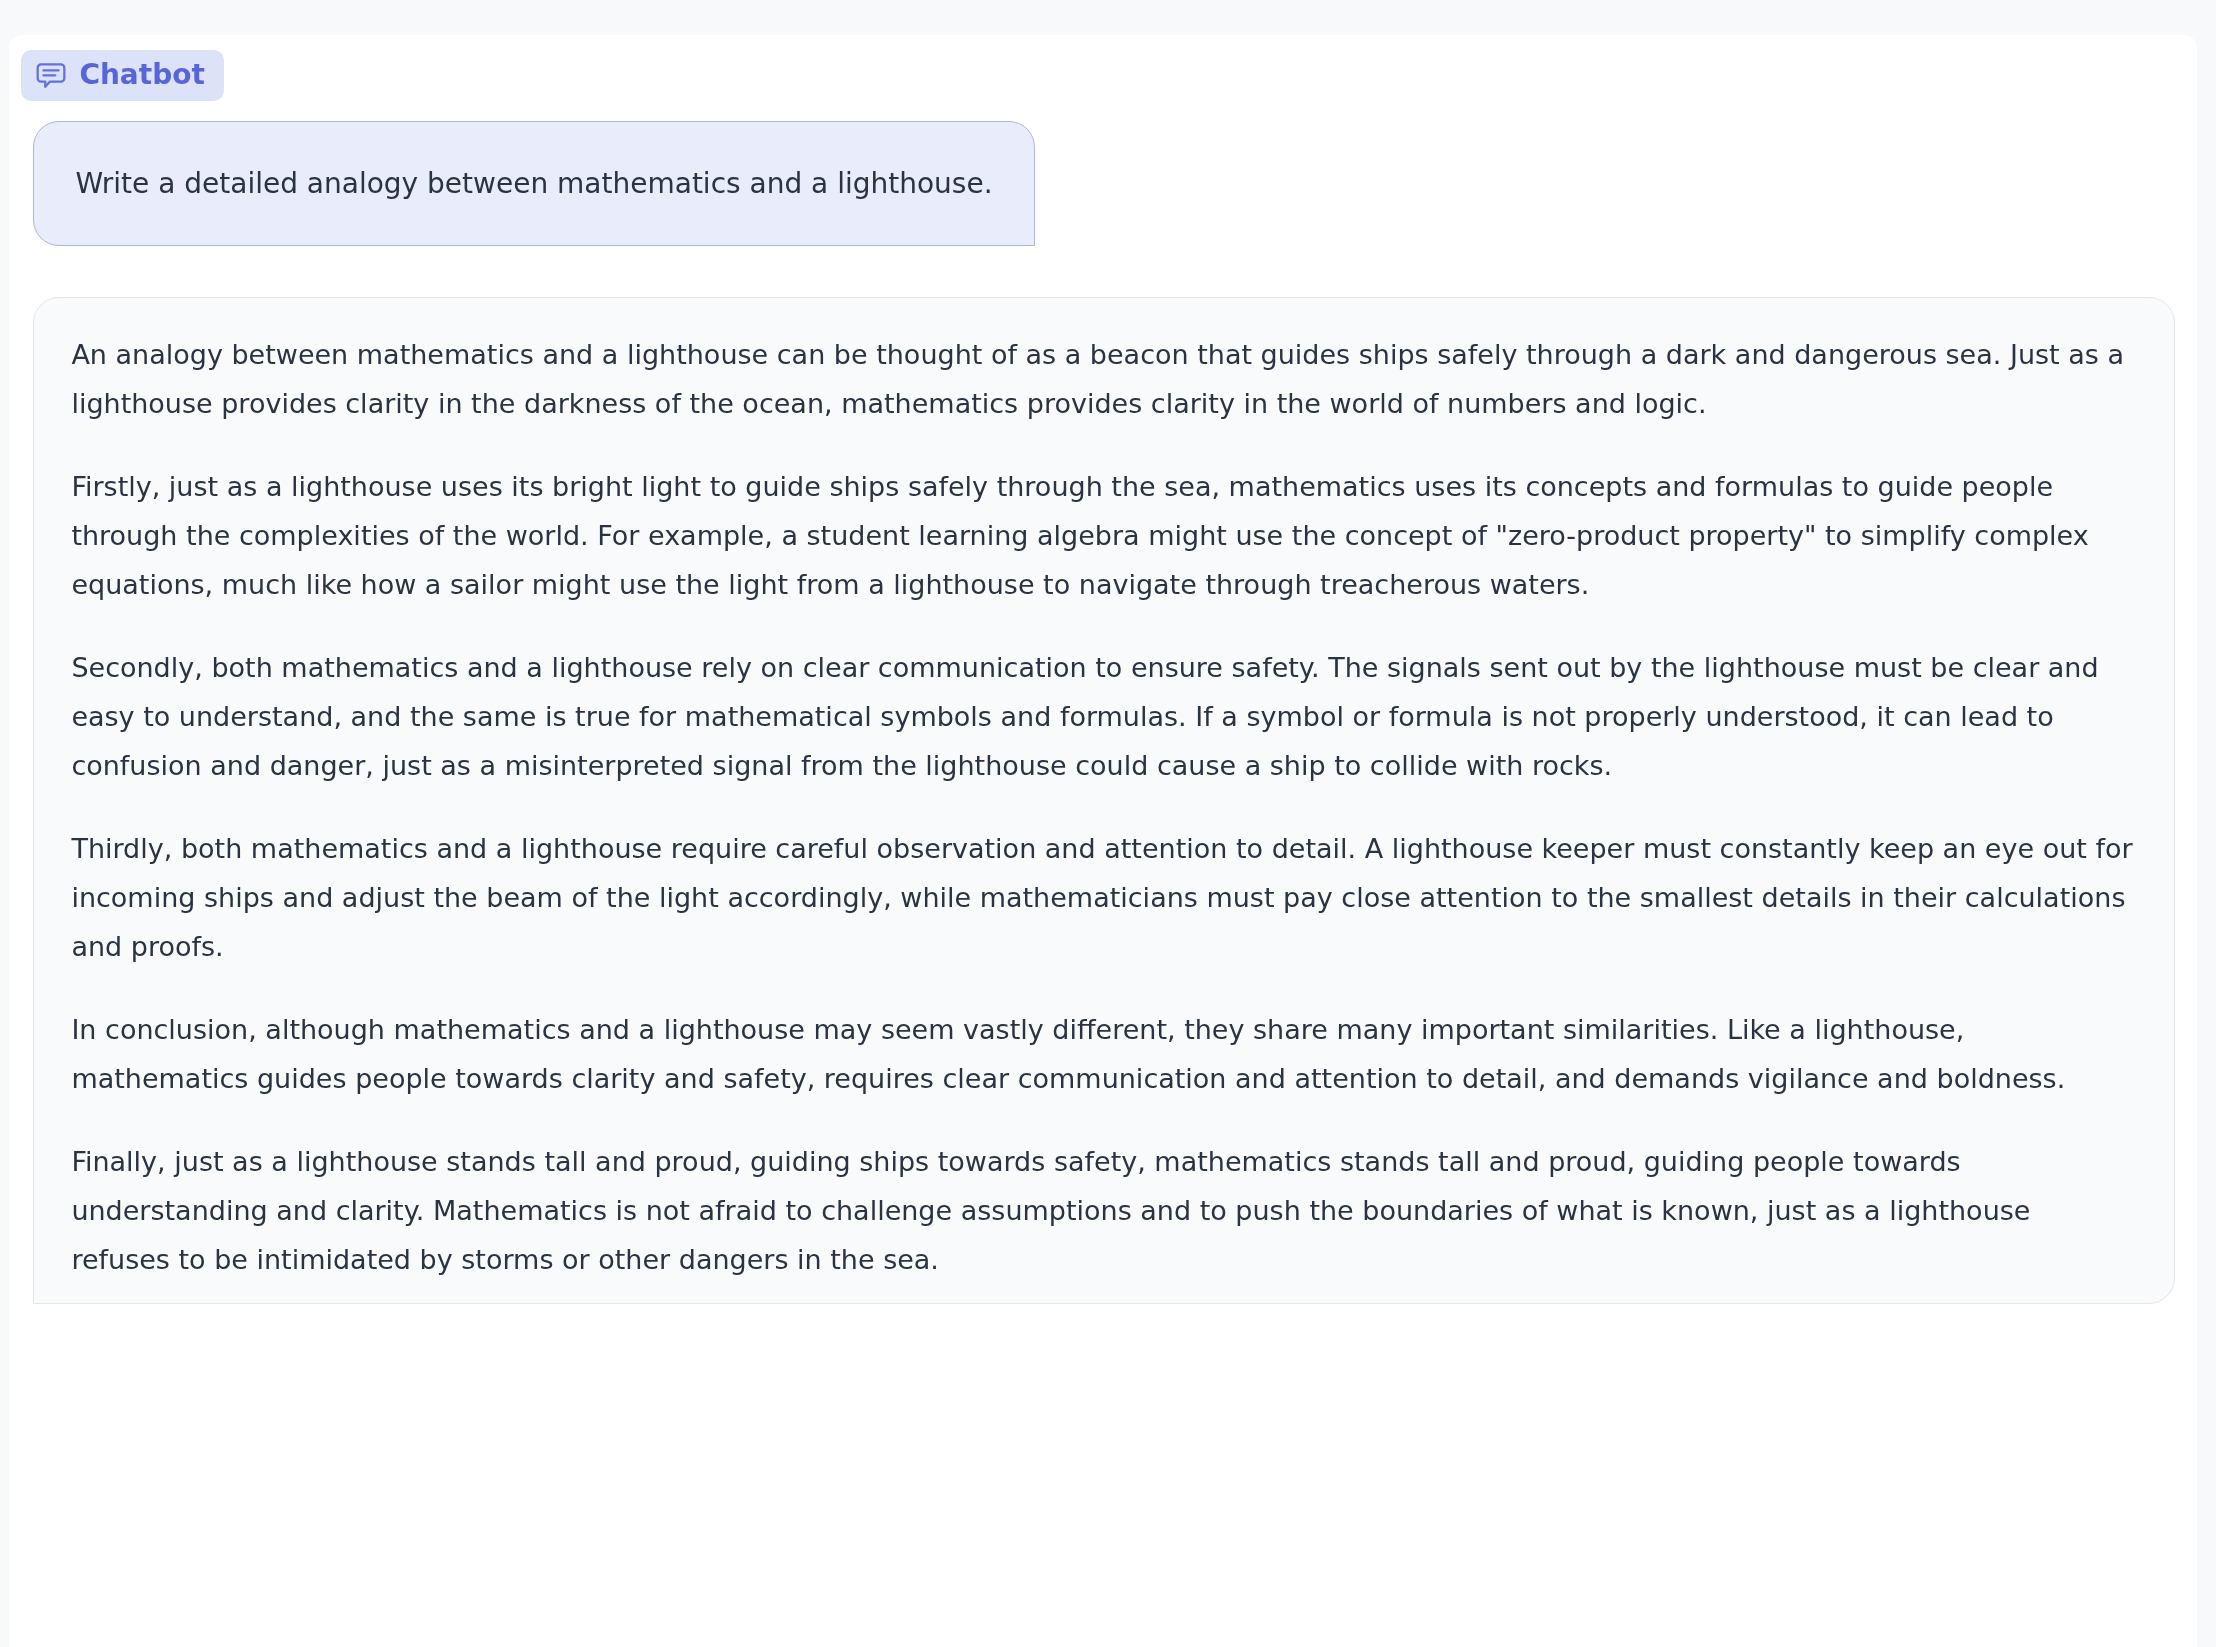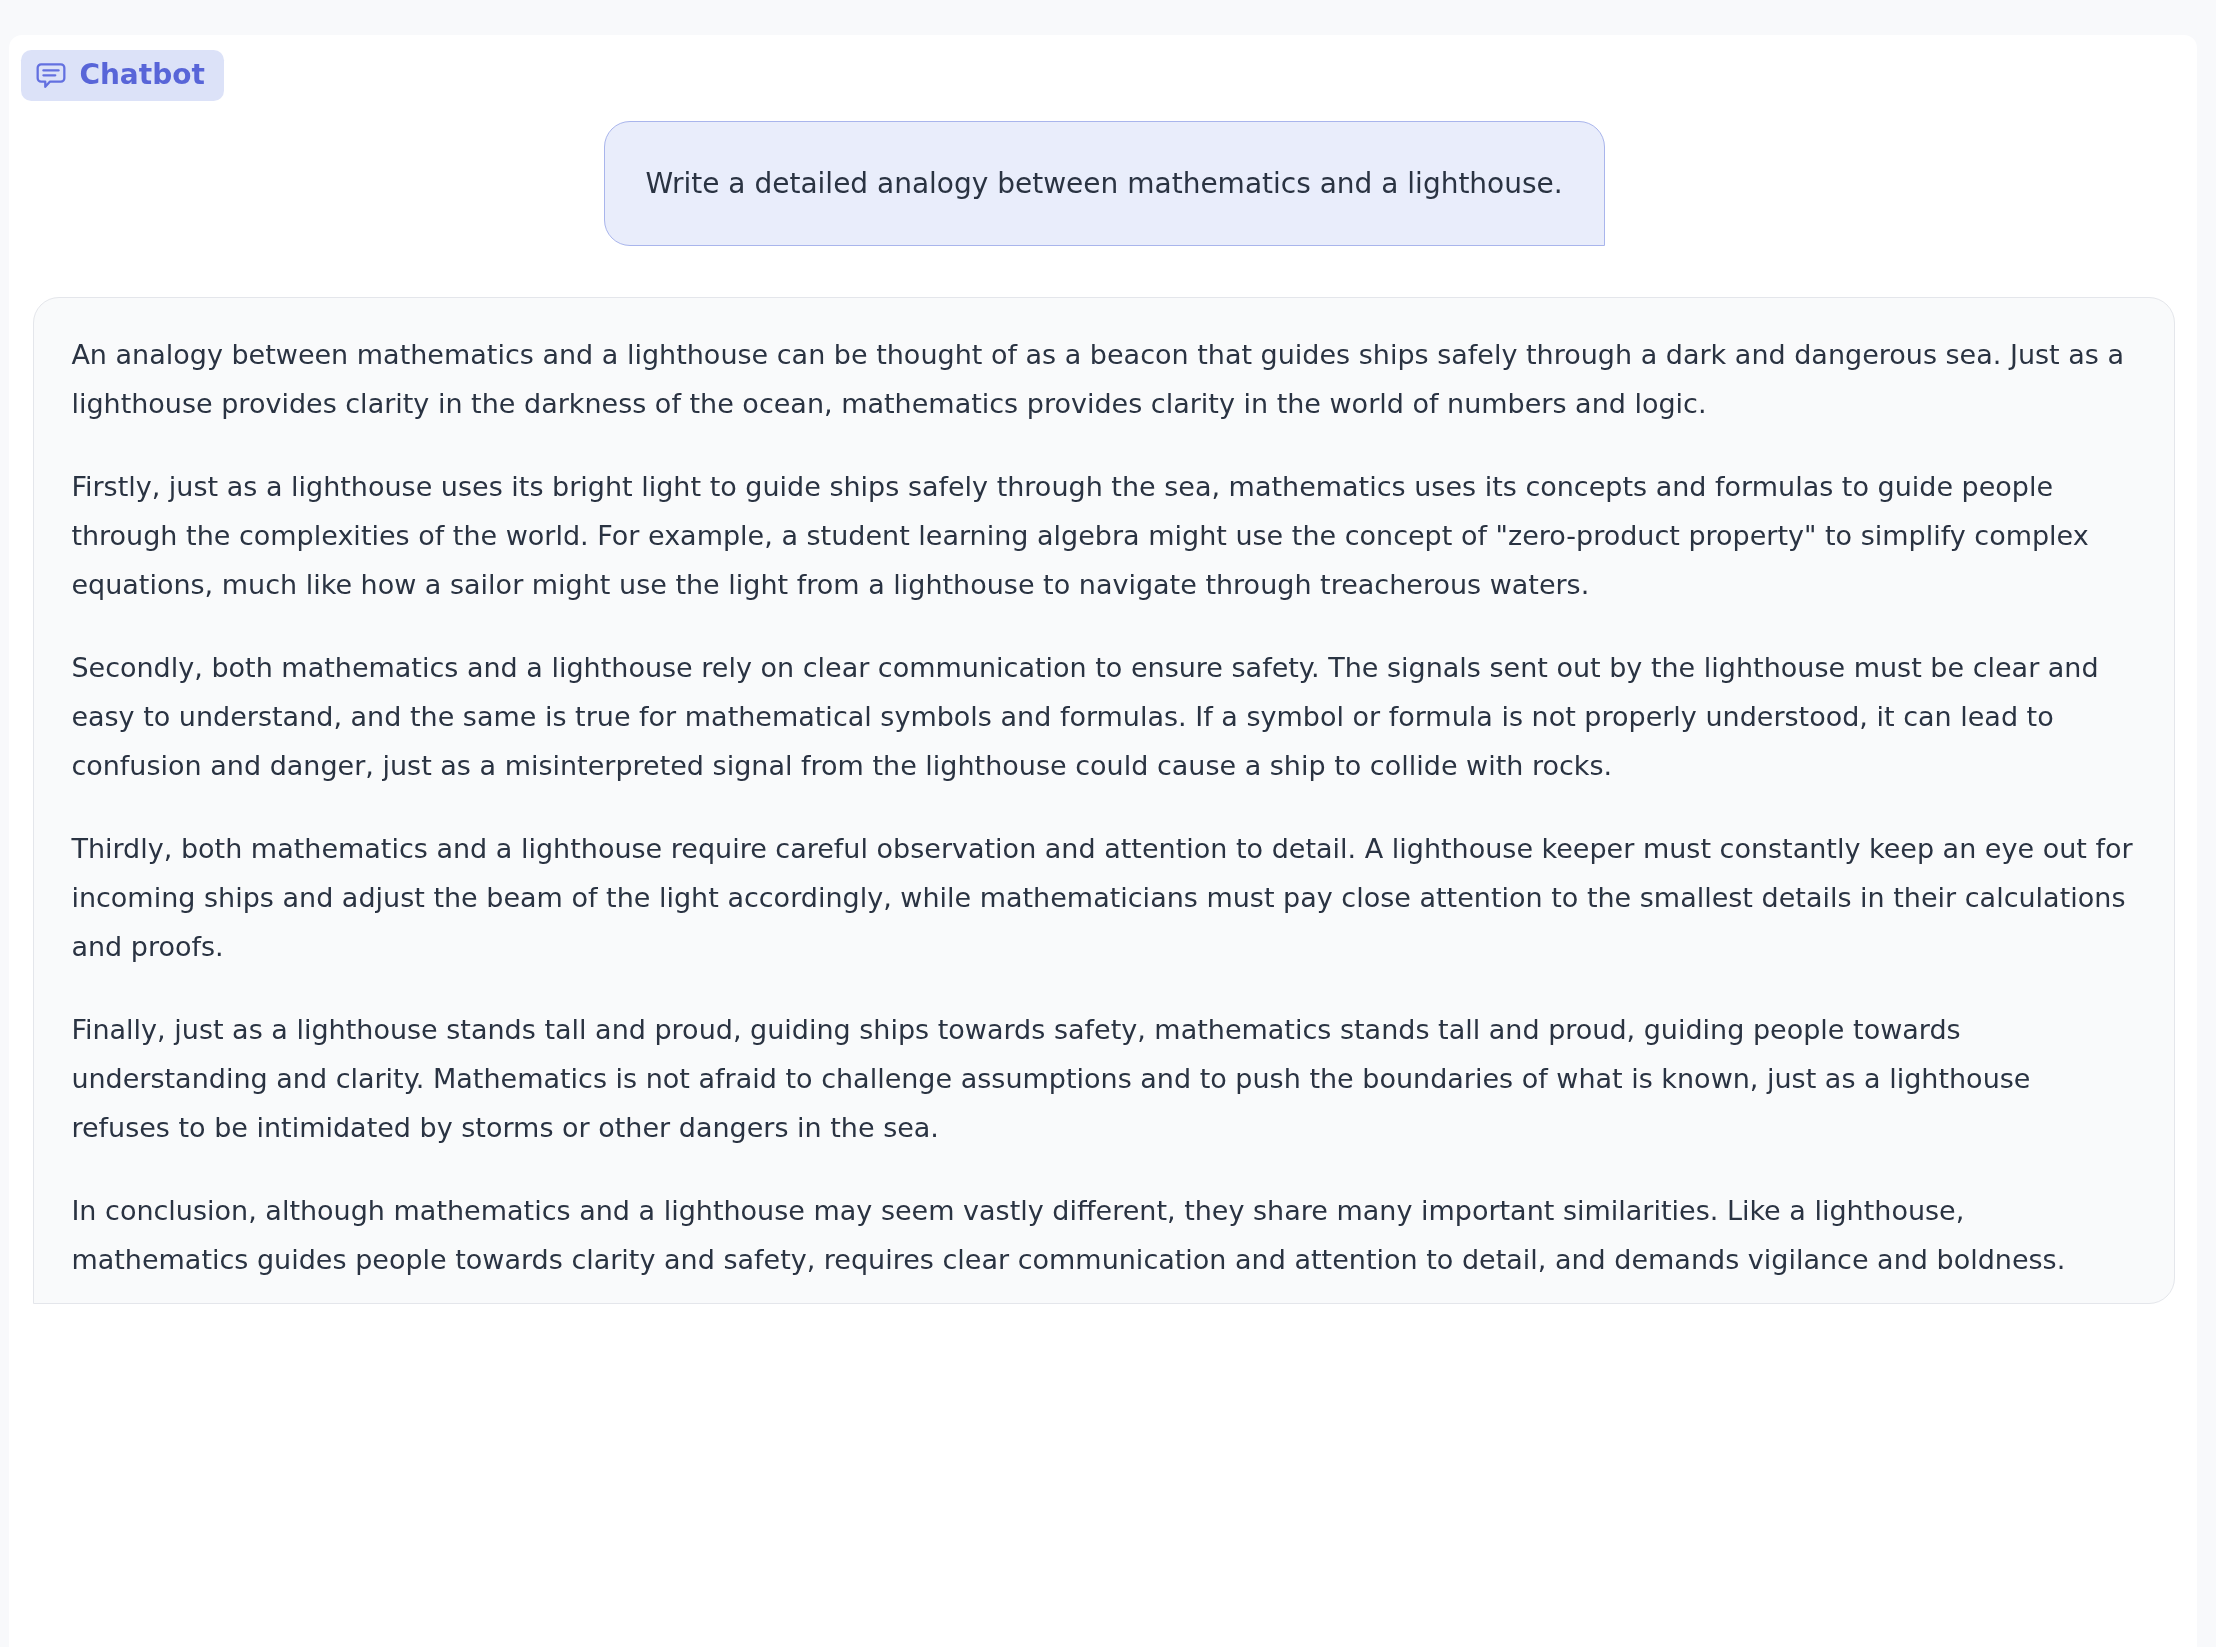--- a/index.html
+++ b/index.html
@@ -41,21 +41,21 @@
   }
   .badge-icon {
     display: inline-flex;
     width: 32px;
     height: 32px;
     color: #6370e0;
   }
   .badge-icon svg { width: 32px; height: 32px; }
   .messages { margin-top: 20.6px; }
   .row { display: flex; }
-  .user-row { justify-content: center; }
+  .user-row { justify-content: flex-start; }
   .bot-row { margin-top: 51px; }
   .bubble {
     box-sizing: border-box;
     color: #2a3342;
   }
   .bubble p { margin: 0; }
   .bubble.user {
     background: #e9edfb;
     border: 1.9px solid #a9b5ec;
     border-radius: 26px 26px 0 26px;
@@ -100,21 +100,21 @@
           <p>Write a detailed analogy between mathematics and a lighthouse.</p>
         </div>
       </div>
 
       <div class="row bot-row">
         <div class="bubble bot">
           <p>An analogy between mathematics and a lighthouse can be thought of as a beacon that guides ships safely through a dark and dangerous sea. Just as a lighthouse provides clarity in the darkness of the ocean, mathematics provides clarity in the world of numbers and logic.</p>
           <p>Firstly, just as a lighthouse uses its bright light to guide ships safely through the sea, mathematics uses its concepts and formulas to guide people through the complexities of the world. For example, a student learning algebra might use the concept of "zero-product property" to simplify complex equations, much like how a sailor might use the light from a lighthouse to navigate through treacherous waters.</p>
           <p>Secondly, both mathematics and a lighthouse rely on clear communication to ensure safety. The signals sent out by the lighthouse must be clear and easy to understand, and the same is true for mathematical symbols and formulas. If a symbol or formula is not properly understood, it can lead to confusion and danger, just as a misinterpreted signal from the lighthouse could cause a ship to collide with rocks.</p>
           <p>Thirdly, both mathematics and a lighthouse require careful observation and attention to detail. A lighthouse keeper must constantly keep an eye out for incoming ships and adjust the beam of the light accordingly, while mathematicians must pay close attention to the smallest details in their calculations and proofs.</p>
+          <p>In conclusion, although mathematics and a lighthouse may seem vastly different, they share many important similarities. Like a lighthouse, mathematics guides people towards clarity and safety, requires clear communication and attention to detail, and demands vigilance and boldness.</p>
           <p>Finally, just as a lighthouse stands tall and proud, guiding ships towards safety, mathematics stands tall and proud, guiding people towards understanding and clarity. Mathematics is not afraid to challenge assumptions and to push the boundaries of what is known, just as a lighthouse refuses to be intimidated by storms or other dangers in the sea.</p>
-          <p>In conclusion, although mathematics and a lighthouse may seem vastly different, they share many important similarities. Like a lighthouse, mathematics guides people towards clarity and safety, requires clear communication and attention to detail, and demands vigilance and boldness.</p>
         </div>
       </div>
 
     </div>
   </div>
 </div>
 
 
 </body></html>

